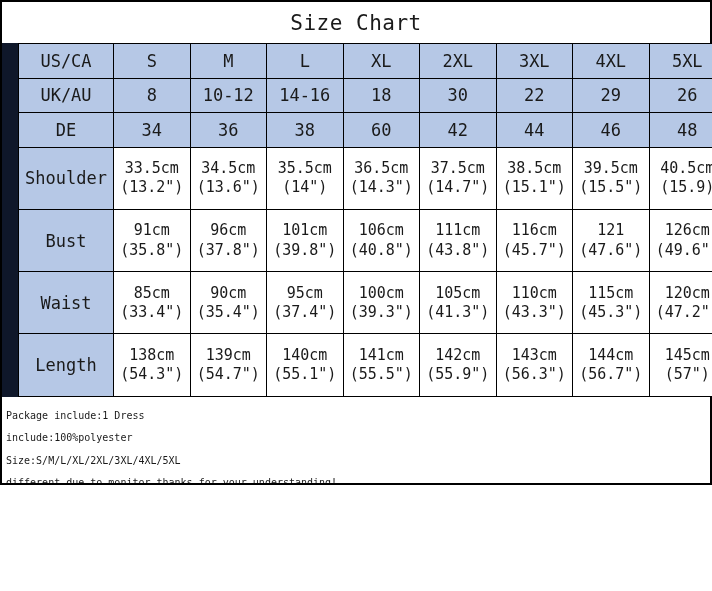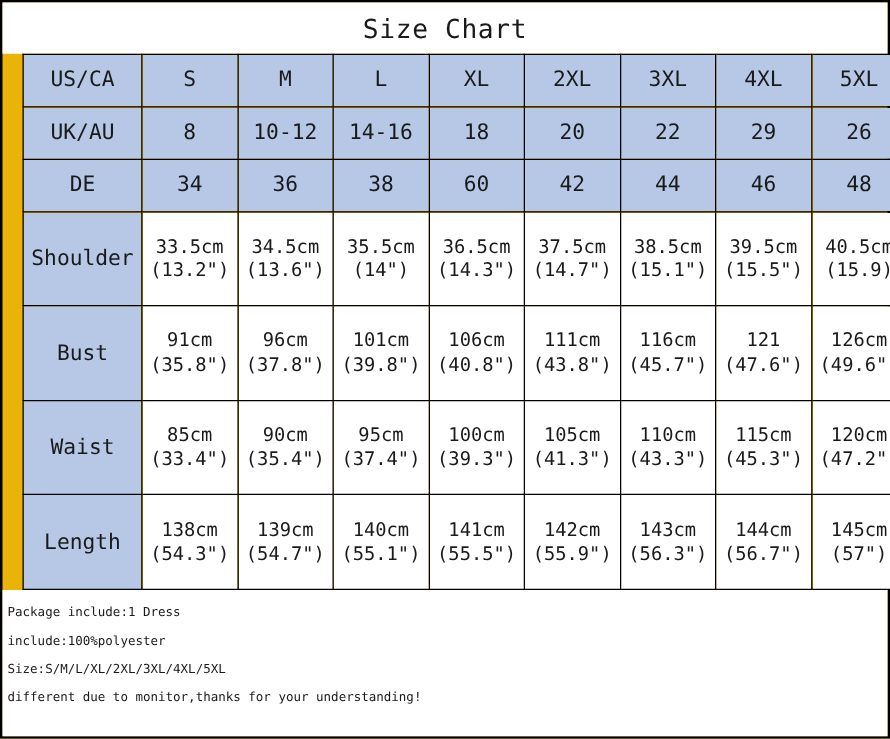--- a/index.html
+++ b/index.html
@@ -3,25 +3,25 @@
 <meta charset="utf-8">
 <style>
   html, body { margin: 0; padding: 0; background: #ffffff; }
   * { box-sizing: border-box; }
   body {
     font-family: "DejaVu Sans Mono", "Liberation Mono", monospace;
     color: #1a1a1a;
   }
   .sheet {
     width: 712px;
-    height: 591px;
+    height: 485px;
     border: 2px solid #000000;
     display: flex;
     flex-direction: column;
-    background: #eab308;
+    background: #0f172a;
   }
   .title-bar {
     height: 41px;
     flex: 0 0 41px;
     display: flex;
     align-items: center;
     justify-content: center;
     font-size: 21px;
     letter-spacing: 0.5px;
     background: #ffffff;
@@ -90,21 +90,21 @@
         <td class="blue size-cell">3XL</td>
         <td class="blue size-cell">4XL</td>
         <td class="blue size-cell">5XL</td>
       </tr>
       <tr>
         <td class="blue lbl">UK/AU</td>
         <td class="blue size-cell">8</td>
         <td class="blue size-cell">10-12</td>
         <td class="blue size-cell">14-16</td>
         <td class="blue size-cell">18</td>
-        <td class="blue size-cell">20</td>
+        <td class="blue size-cell">30</td>
         <td class="blue size-cell">22</td>
         <td class="blue size-cell">29</td>
         <td class="blue size-cell">26</td>
       </tr>
       <tr>
         <td class="blue lbl">DE</td>
         <td class="blue size-cell">34</td>
         <td class="blue size-cell">36</td>
         <td class="blue size-cell">38</td>
         <td class="blue size-cell">60</td>

